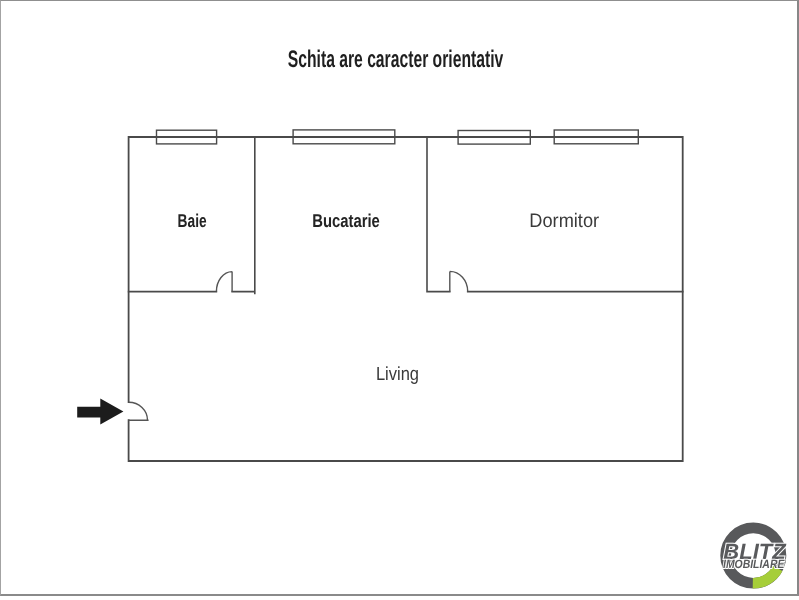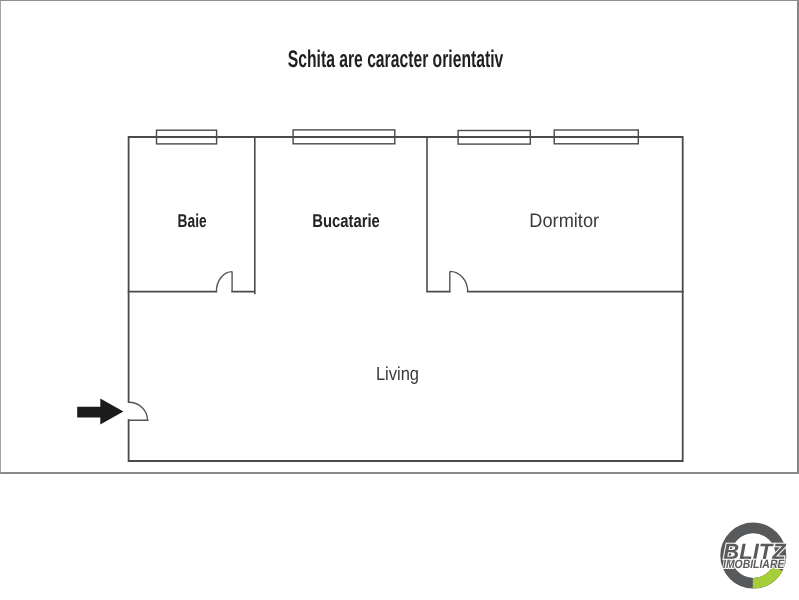--- a/index.html
+++ b/index.html
@@ -1,16 +1,16 @@
 <!DOCTYPE html>
 <html><head>
 <meta charset="utf-8">
 <style>
 html,body{margin:0;padding:0;width:799px;height:600px;background:#ffffff;overflow:hidden}
-#page{position:relative;width:799px;height:474px;box-sizing:border-box;
+#page{position:relative;width:799px;height:596px;box-sizing:border-box;
 border-top:1.5px solid #8f8f8f;border-right:2px solid #878787;
 border-bottom:2px solid #8a8a8a;border-left:1.5px solid #a3a3a3;padding-left:36px;}
 svg{position:absolute;top:-1.5px;left:-1.5px}
 text{font-family:"Liberation Sans",sans-serif;text-rendering:geometricPrecision}
 </style>
 </head>
 <body>
 <div id="page">
 <svg width="799" height="600" viewBox="0 0 799 600">
 

